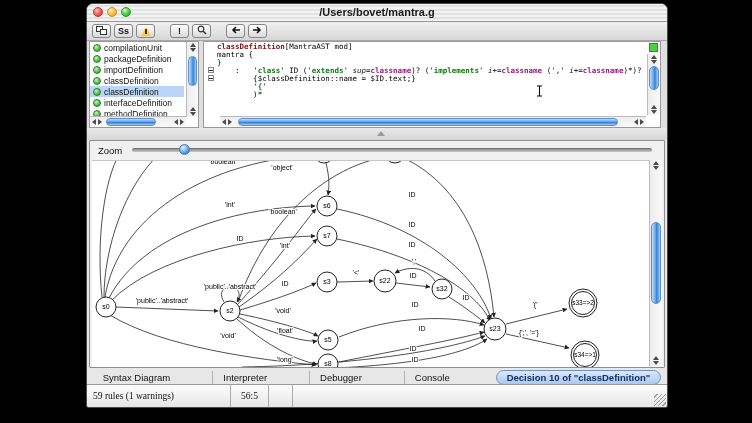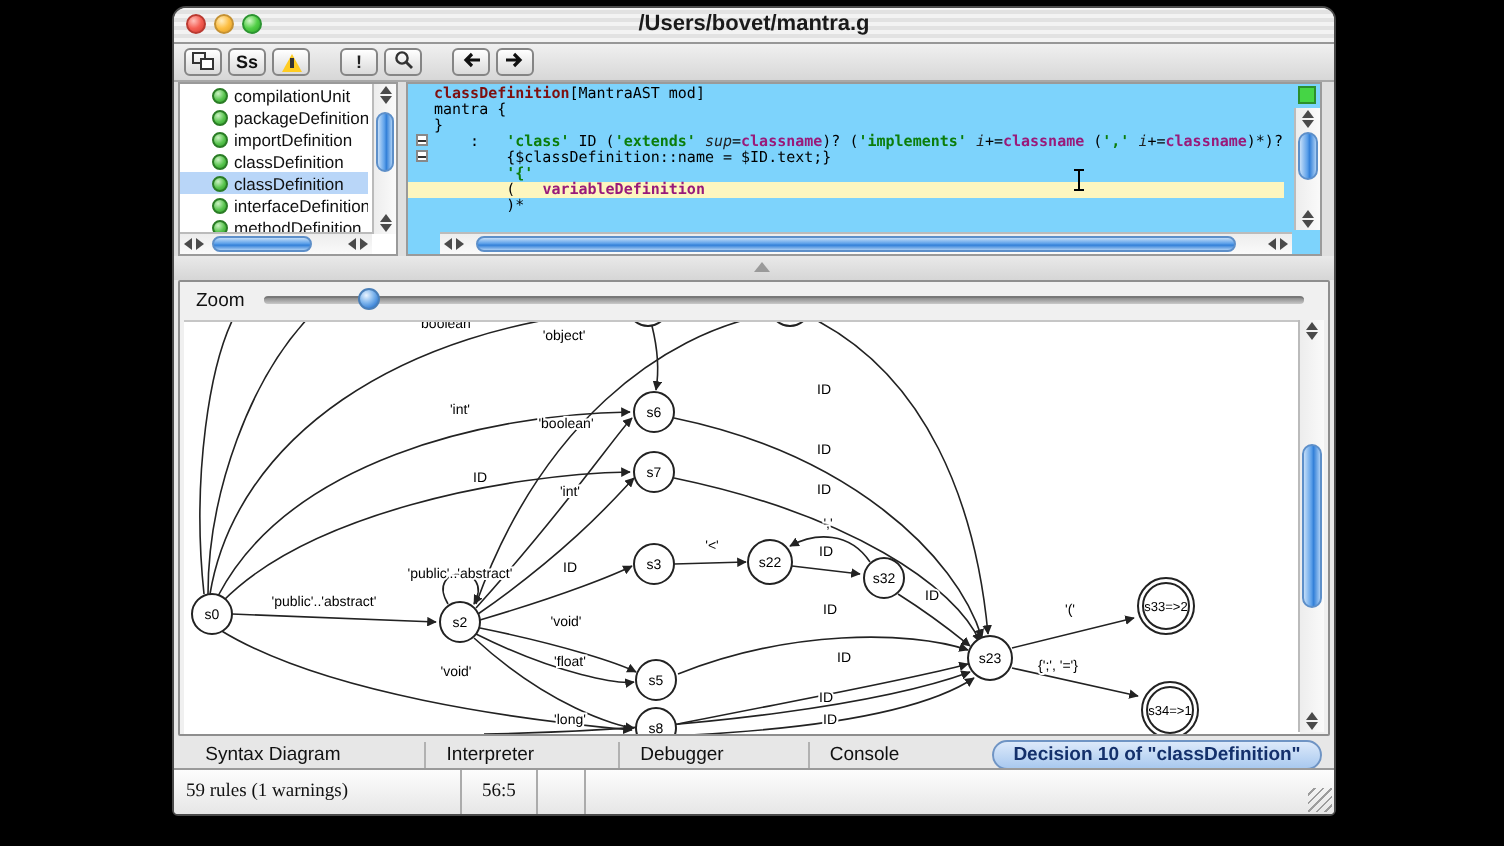--- a/index.html
+++ b/index.html
@@ -23,39 +23,39 @@
     background:linear-gradient(#ffffff,#dadada);display:flex;align-items:center;justify-content:center;
     font-size:9px;font-weight:bold;color:#222;padding:0 2px;}
   .tb-gap{width:9px;}
   .warn-tri{width:0;height:0;border-left:5px solid transparent;border-right:5px solid transparent;border-bottom:9px solid #ffcc22;position:relative;}
   .warn-tri i{position:absolute;left:-1px;top:2px;width:2px;height:5px;background:#333;}
   .ss-s1{color:#111;}
   
   .upper-bg{position:absolute;left:0;top:37px;right:0;height:87px;background:#dfdfdf;}
   .rules-panel{position:absolute;left:2px;top:37px;width:110px;height:87px;background:#fff;border:1px solid #9a9a9a;box-sizing:border-box;}
   .rules-list{position:absolute;left:0;top:0;width:94px;height:75px;overflow:hidden;}
-  .rule-item{display:flex;align-items:center;height:11px;font-size:8.5px;color:#111;padding-left:16px;gap:3px;white-space:nowrap;}
+  .rule-item{display:flex;align-items:center;height:11px;font-size:8.5px;color:#111;padding-left:3px;gap:3px;white-space:nowrap;}
   .rule-item.sel{background:#b9d6f8;}
   .ricon{flex:0 0 8px;width:8px;height:8px;border-radius:50%;box-sizing:border-box;
     background:radial-gradient(circle at 35% 30%,#ccf2c4,#57c44d 55%,#2f9a28);border:1px solid #2b7d26;}
   
   .sbv{position:absolute;width:12px;background:linear-gradient(90deg,#ededed,#fafafa);border-left:1px solid #bbb;box-sizing:border-box;}
   .sbh{position:absolute;height:11px;background:linear-gradient(#ededed,#fafafa);border-top:1px solid #bbb;box-sizing:border-box;}
   .thv{position:absolute;left:1px;right:1px;border-radius:6px;border:1px solid #5d8fc9;
     background:linear-gradient(90deg,#c3ddf8,#5fa2ea 45%,#3380d8 60%,#a9cef5);}
   .thh{position:absolute;top:1px;bottom:1px;border-radius:6px;border:1px solid #5d8fc9;
     background:linear-gradient(#c3ddf8,#5fa2ea 45%,#3380d8 60%,#a9cef5);}
   .tri{width:0;height:0;margin:1px auto;}
   .tri.up{border-left:3px solid transparent;border-right:3px solid transparent;border-bottom:4px solid #4a4a4a;}
   .tri.down{border-left:3px solid transparent;border-right:3px solid transparent;border-top:4px solid #4a4a4a;}
   .tri.left{border-top:3px solid transparent;border-bottom:3px solid transparent;border-right:4px solid #4a4a4a;display:inline-block;margin:0 1px;}
   .tri.right{border-top:3px solid transparent;border-bottom:3px solid transparent;border-left:4px solid #4a4a4a;display:inline-block;margin:0 1px;}
   .arrpair-h{display:flex;align-items:center;height:100%;}
   
-  .editor-panel{position:absolute;left:116px;top:37px;width:458px;height:87px;background:#7dd3fc;border:1px solid #9a9a9a;box-sizing:border-box;overflow:hidden;}
+  .editor-panel{position:absolute;left:116px;top:37px;width:458px;height:87px;background:#ffffff;border:1px solid #9a9a9a;box-sizing:border-box;overflow:hidden;}
   .editor-code{position:absolute;left:0;top:1px;right:18px;font-family:"DejaVu Sans Mono",monospace;font-size:7.5px;line-height:8px;}
   .cline{display:flex;white-space:pre;height:8px;}
   .cline.hl{background:#fdf6bf;}
   .fold{flex:0 0 13px;text-align:center;color:#777;}
   .fold i{display:inline-block;width:6px;height:6px;border:1px solid #888;box-sizing:border-box;background:#fff;position:relative;top:0px;}
   .fold i b{position:absolute;left:0px;right:0px;top:1.5px;height:1px;background:#333;}
   .t-p{color:#000;}
   .t-lit{color:#0b7d0b;font-weight:bold;}
   .t-def{color:#7e1010;font-weight:bold;}
   .t-ref{color:#991a7a;font-weight:bold;}
@@ -210,21 +210,20 @@
     </div>
 
     <div class="editor-panel">
       <div class="editor-code">
           <div class="cline"><span class="fold"></span><span><span class="t-def">classDefinition</span><span class="t-p">[MantraAST mod]</span></span></div>
           <div class="cline"><span class="fold"></span><span><span class="t-p">mantra {</span></span></div>
           <div class="cline"><span class="fold"></span><span><span class="t-p">}</span></span></div>
           <div class="cline"><span class="fold"><i><b></b></i></span><span><span class="t-p">    :   </span><span class="t-lit">'class'</span><span class="t-p"> ID (</span><span class="t-lit">'extends'</span><span class="t-p"> </span><span class="t-lbl">sup</span><span class="t-p">=</span><span class="t-ref">classname</span><span class="t-p">)? (</span><span class="t-lit">'implements'</span><span class="t-p"> </span><span class="t-lbl">i</span><span class="t-p">+=</span><span class="t-ref">classname</span><span class="t-p"> (</span><span class="t-lit">','</span><span class="t-p"> </span><span class="t-lbl">i</span><span class="t-p">+=</span><span class="t-ref">classname</span><span class="t-p">)*)?</span></span></div>
           <div class="cline"><span class="fold"><i><b></b></i></span><span><span class="t-p">        {$classDefinition::name = $ID.text;}</span></span></div>
           <div class="cline"><span class="fold"></span><span><span class="t-p">        </span><span class="t-lit">'{'</span></span></div>
-          <div class="cline hl"><span class="fold"></span><span><span class="t-p">        (   </span><span class="t-ref">variableDefinition</span></span></div>
           <div class="cline"><span class="fold"></span><span><span class="t-p">        )*</span></span></div>
         </div>
       <div class="green-ind"></div>
       <div class="ed-vsb sbv" style="width:13px;">
         <div class="tri up"></div>
           <div class="tri down"></div>
         <div class="thv" style="top:12px;height:22px;"></div>
         <div style="position:absolute;bottom:0;left:0;right:0;">
             <div class="tri up"></div>
             <div class="tri down"></div>

